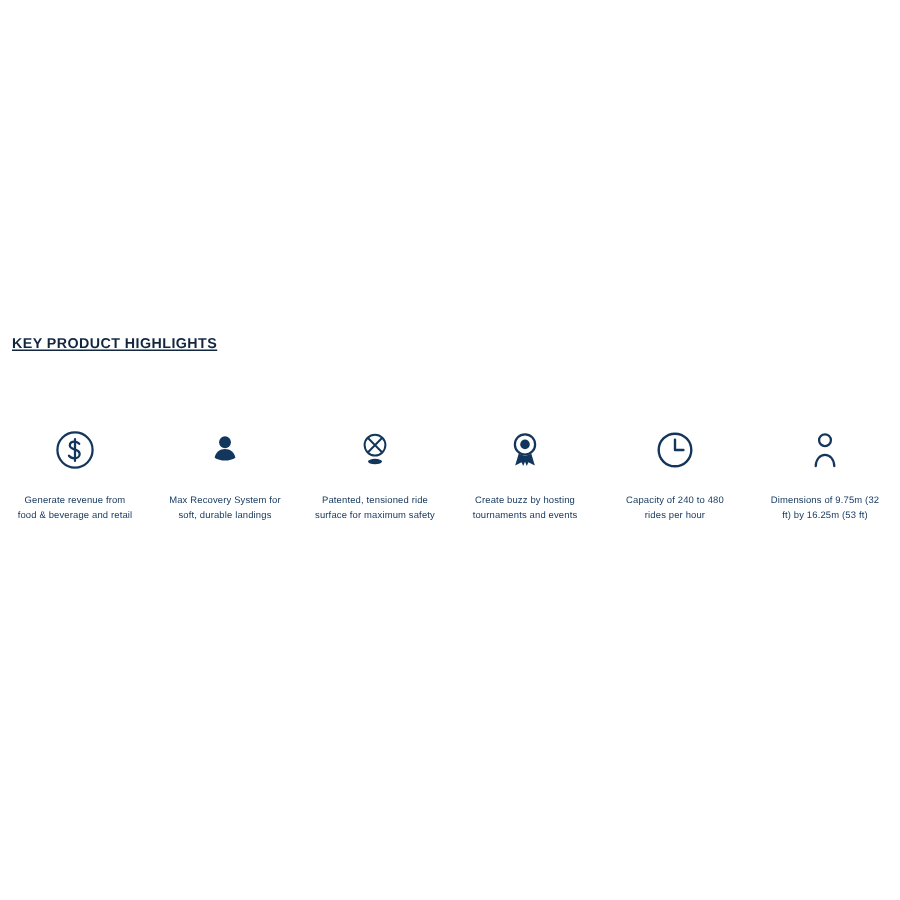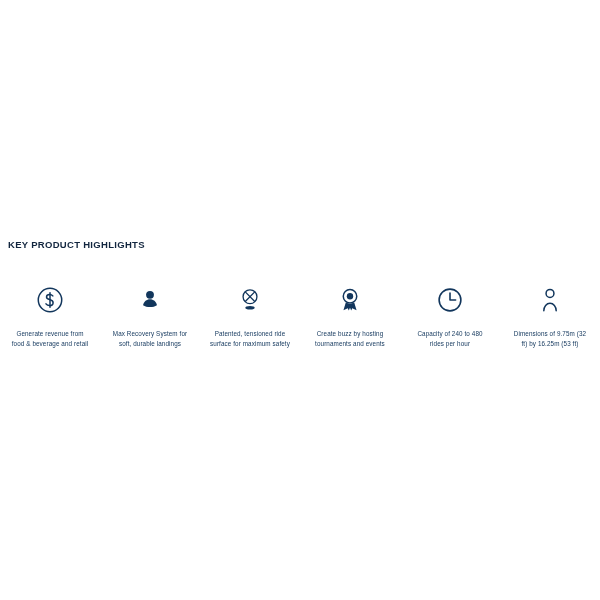--- a/index.html
+++ b/index.html
@@ -15,26 +15,27 @@
     overflow: hidden;
   }
   .page {
     position: relative;
     width: 600px;
     height: 600px;
   }
   .section-title {
     position: absolute;
     left: 8px;
-    top: 239px;
+    top: 224px;
     font-size: 9.5px;
     font-weight: bold;
     letter-spacing: 0.3px;
     color: #12263f;
     text-transform: uppercase;
+    text-decoration: underline;
   }
   .highlights {
     position: absolute;
     left: 0;
     top: 280px;
     width: 600px;
     display: flex;
     flex-direction: row;
     align-items: flex-start;
   }

